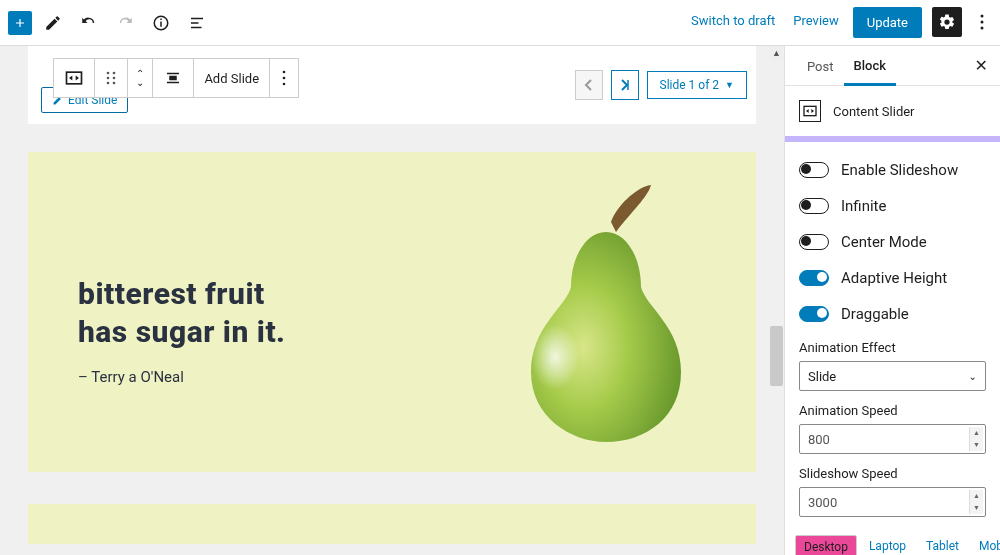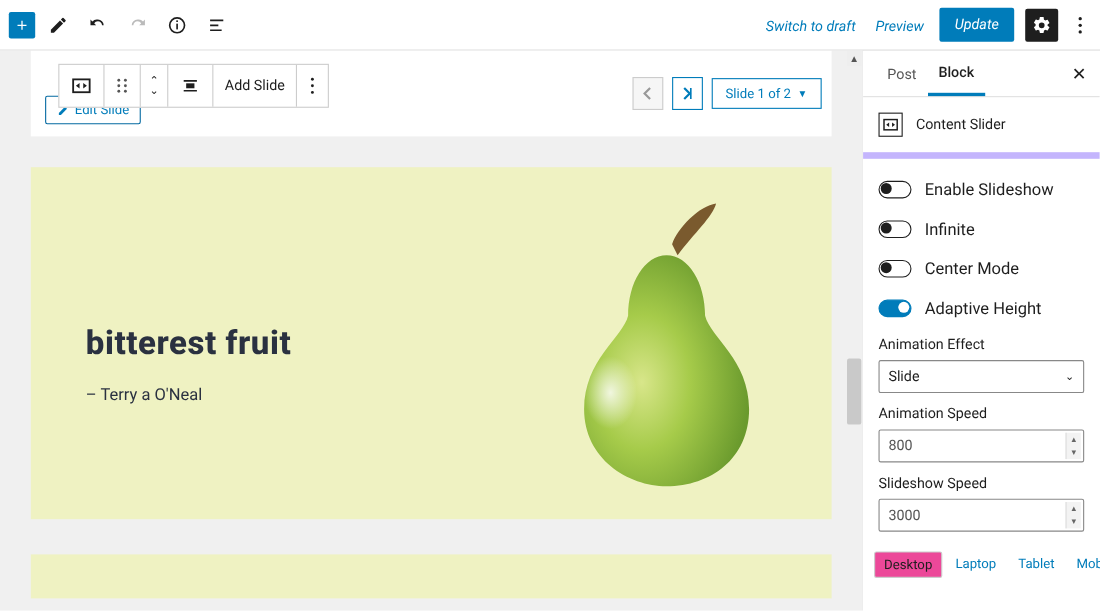--- a/index.html
+++ b/index.html
@@ -1,21 +1,21 @@
 <!DOCTYPE html>
 <html><head>
 <meta charset="utf-8">
 <style>
   * { box-sizing: border-box; margin: 0; padding: 0; font-family: -apple-system, BlinkMacSystemFont, "Segoe UI", Roboto, sans-serif; }
   body { width: 1000px; height: 555px; overflow: hidden; background: #fff; color: #1e1e1e; font-size: 13px; }
 
   
   .topbar { height: 46px; border-bottom: 1px solid #ddd; display: flex; align-items: center; padding: 0 8px; gap: 6px; }
   .topbar-left { display: flex; align-items: center; gap: 6px; flex: 1; }
-  .topbar-right { display: flex; align-items: flex-end; gap: 10px; font-style: italic; }
+  .topbar-right { display: flex; align-items: flex-start; gap: 10px; }
   .sq-btn { width: 30px; height: 30px; display: flex; align-items: center; justify-content: center; cursor: pointer; border-radius: 2px; }
   .add-btn { background: #007cba; color: #fff; width: 24px; height: 24px; }
   .icon-btn { background: transparent; color: #1e1e1e; }
   .icon-btn.dim { color: #aaa; }
   .link-btn { color: #007cba; font-size: 13px; cursor: pointer; padding: 6px 4px; }
   .update-btn { background: #007cba; color: #fff; padding: 8px 14px; border-radius: 2px; font-size: 13px; cursor: pointer; }
   .gear-btn { background: #1e1e1e; color: #fff; width: 30px; height: 30px; display: flex; align-items: center; justify-content: center; border-radius: 2px; cursor: pointer; }
   .kebab { width: 20px; height: 30px; display: flex; align-items: center; justify-content: center; cursor: pointer; color: #1e1e1e; }
 
   
@@ -221,20 +221,21 @@
             <span style="font-size:9px">▼</span>
           </div>
         </div>
       </div>
 
       <div class="slide-card">
         <div class="slide-text">
           <h2>
             <br>
             <span>bitterest fruit</span><br>
+            <span>has sugar in it.</span>
           </h2>
           <div class="author">– Terry a O'Neal</div>
         </div>
         <div class="pear">
           <svg viewBox="0 0 230 270" width="230" height="270">
             <defs>
               <radialGradient id="pg" cx="35%" cy="55%" r="65%">
                 <stop offset="0%" stop-color="#d8e68a"></stop>
                 <stop offset="45%" stop-color="#a6cb4a"></stop>
                 <stop offset="100%" stop-color="#6a9a2d"></stop>
@@ -298,20 +299,26 @@
             <div class="knob"></div>
           </div>
         <span class="toggle-label">Center Mode</span>
       </div>
       <div class="toggle-row">
         <div class="toggle on">
             <div class="knob"></div>
           </div>
         <span class="toggle-label">Adaptive Height</span>
       </div>
+      <div class="toggle-row">
+        <div class="toggle on">
+            <div class="knob"></div>
+          </div>
+        <span class="toggle-label">Draggable</span>
+      </div>
     </div>
 
     <div class="field">
       <div class="field-label">Animation Effect</div>
       <div class="select">
         <span>Slide</span>
         <span style="font-size:10px">⌄</span>
       </div>
     </div>
 

